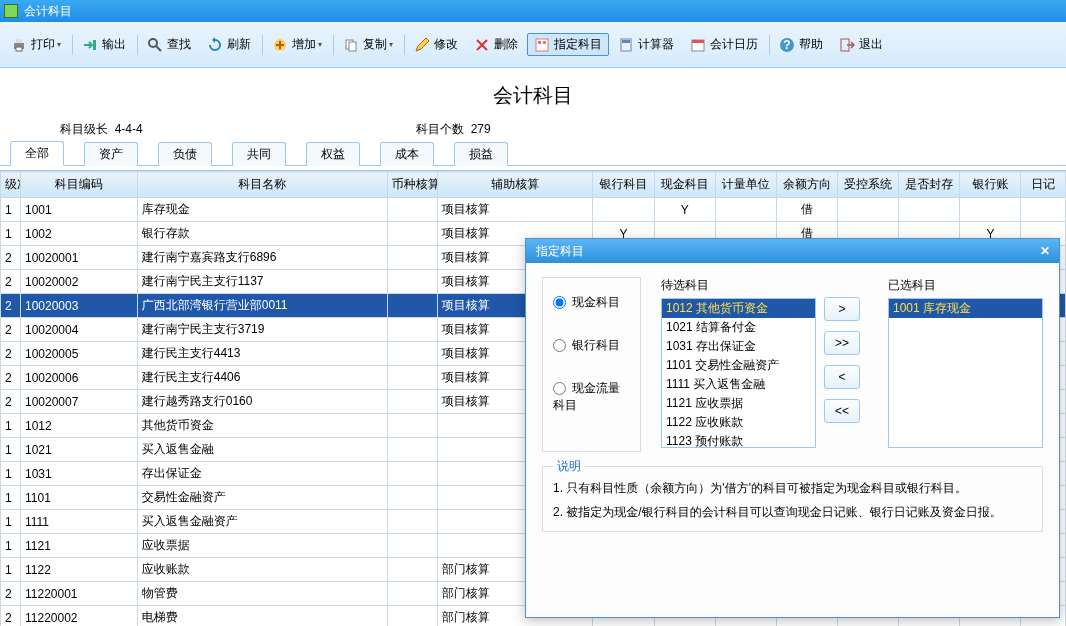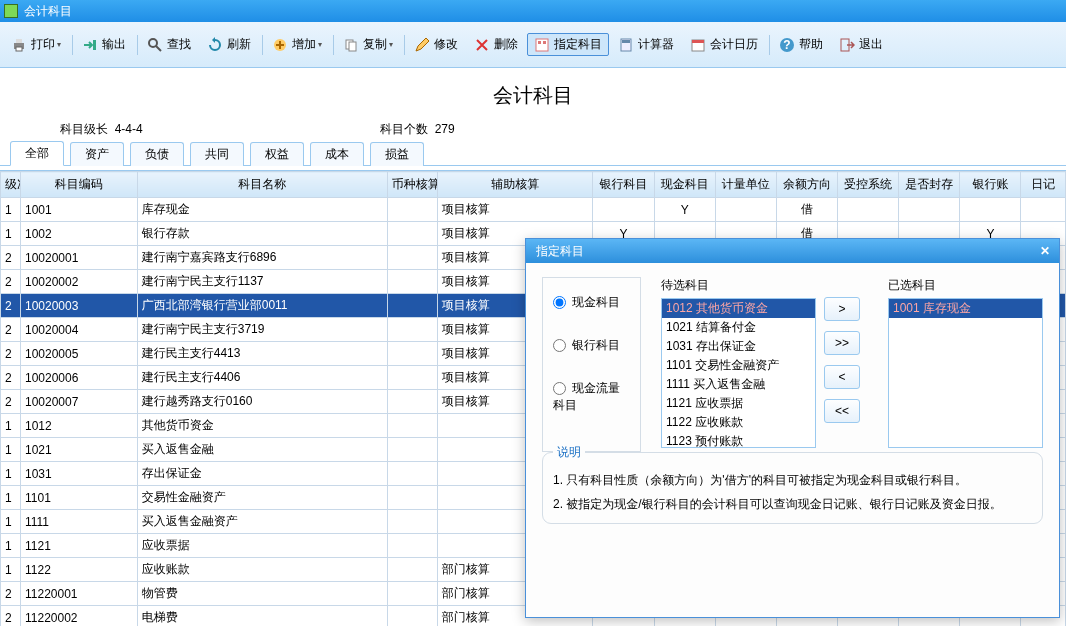--- a/index.html
+++ b/index.html
@@ -13,26 +13,26 @@
 .toolbar { background: linear-gradient(to bottom, #eaf4fd, #d6ebfb); height: 46px; border-bottom: 1px solid #9ac9ef; display: flex; align-items: center; padding: 0 4px; }
 .toolbar .tbtn { display: flex; align-items: center; padding: 2px 6px; margin-right: 2px; cursor: pointer; border: 1px solid transparent; border-radius: 2px; }
 .toolbar .tbtn .ticon { width: 16px; height: 16px; margin-right: 4px; display: inline-flex; align-items: center; justify-content: center; }
 .toolbar .tbtn.active { border-color: #4a90d9; background: #cde6fa; }
 .toolbar .sep { width: 1px; height: 20px; background: #a8cbe8; margin: 0 2px; }
 .toolbar .dd { font-size: 8px; color: #555; margin-left: 2px; }
 
 
 .header-area { padding: 10px 0 4px 0; }
 .main-title { text-align: center; font-size: 20px; font-weight: normal; margin: 4px 0 12px 0; }
-.info-row { display: flex; padding: 0 20px 6px 60px; }
+.info-row { display: flex; padding: 0 20px 6px 60px; gap: 36px; }
 .info-row .info1 { width: 320px; }
 
 
 .tabs { display: flex; border-bottom: 1px solid #9ac9ef; padding-left: 10px; height: 22px; align-items: flex-end; }
-.tabs .tab { padding: 3px 14px; border: 1px solid #9ac9ef; border-bottom: none; margin-right: 6px; background: #f4f9fe; cursor: pointer; position: relative; top: 1px; border-radius: 3px 3px 0 0; }
+.tabs .tab { padding: 3px 14px; border: 1px solid #9ac9ef; border-bottom: none; margin-right: 20px; background: #f4f9fe; cursor: pointer; position: relative; top: 1px; border-radius: 3px 3px 0 0; }
 .tabs .tab.active { background: #fff; border-bottom: 1px solid #fff; }
 
 
 .grid-wrap { height: 480px; overflow: auto; border-top: 1px solid #9ac9ef; }
 table.grid { border-collapse: collapse; width: 100%; table-layout: fixed; }
 table.grid th, table.grid td { border: 1px solid #c8d8e8; padding: 3px 4px; height: 20px; text-align: left; overflow: hidden; white-space: nowrap; }
 table.grid th { background: linear-gradient(to bottom, #e8f3fc, #cfe6f8); text-align: center; font-weight: normal; height: 26px; }
 table.grid tr.selected td { background: #2157a8; color: #fff; }
 table.grid td.center { text-align: center; }
 col.c-level { width: 18px; }
@@ -55,24 +55,24 @@
 .dialog .dlg-close { width: 16px; height: 16px; display: flex; align-items: center; justify-content: center; cursor: pointer; font-weight: bold; }
 .dialog .dlg-body { padding: 14px 16px 10px 16px; display: flex; flex-direction: column; height: calc(100% - 24px); }
 .dlg-upper { display: flex; flex-direction: row; }
 .radio-col { width: 130px; border: 1px solid #d4dde6; padding: 16px 10px; height: 175px; }
 .radio-col label { display: block; margin-bottom: 26px; cursor: pointer; }
 .radio-col input { margin-right: 6px; vertical-align: middle; }
 .list-col { margin-left: 20px; }
 .list-col .lbl { margin-bottom: 4px; }
 .listbox { width: 155px; height: 150px; border: 1px solid #9ac9ef; overflow: auto; background: #fff; font-size: 11px; }
 .listbox .li { padding: 1px 4px; white-space: nowrap; cursor: pointer; }
-.listbox .li.sel { background: #2157a8; color: #fca5a5; }
+.listbox .li.sel { background: #2157a8; color: #fde047; }
 .btns-col { margin: 20px 8px 0 8px; display: flex; flex-direction: column; gap: 10px; }
 .btns-col button { width: 36px; height: 24px; border: 1px solid #9ac9ef; background: linear-gradient(to bottom,#fdfeff,#e6f1fb); border-radius: 3px; cursor: pointer; }
-.desc-box { border: 1px solid #d4dde6; border-radius: 9px; padding: 12px 10px 10px 10px; position: relative; }
+.desc-box { margin-top: 14px; border: 1px solid #d4dde6; border-radius: 1px; padding: 6px 10px 10px 10px; position: relative; }
 .desc-box .desc-title { color: #1a6fc4; position: absolute; top: -9px; left: 10px; background: #fdfdfd; padding: 0 4px; }
 .desc-box p { margin: 6px 0 0 0; line-height: 1.5; }
 .dlg-footer { display: flex; justify-content: flex-end; gap: 14px; margin-top: 12px; }
 .dlg-footer button { width: 64px; height: 24px; border: 1px solid #9ac9ef; background: linear-gradient(to bottom,#fdfeff,#e6f1fb); border-radius: 3px; cursor: pointer; }
 
 .ico-svg { width: 16px; height: 16px; }
 </style>
 </head>
 <body>
 

